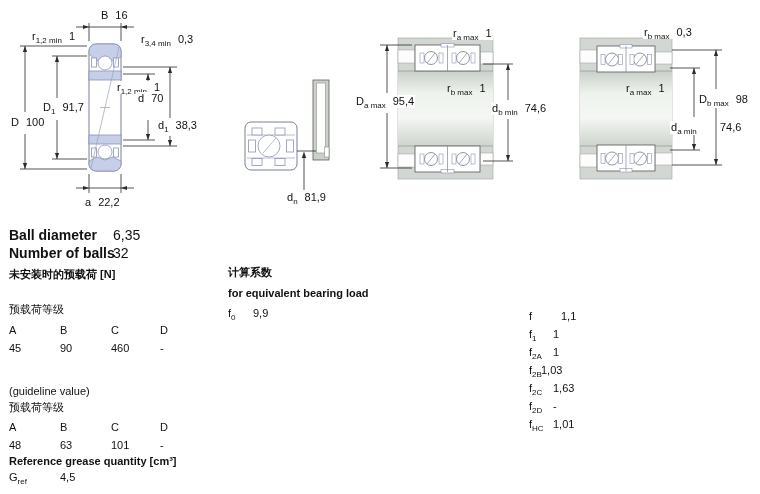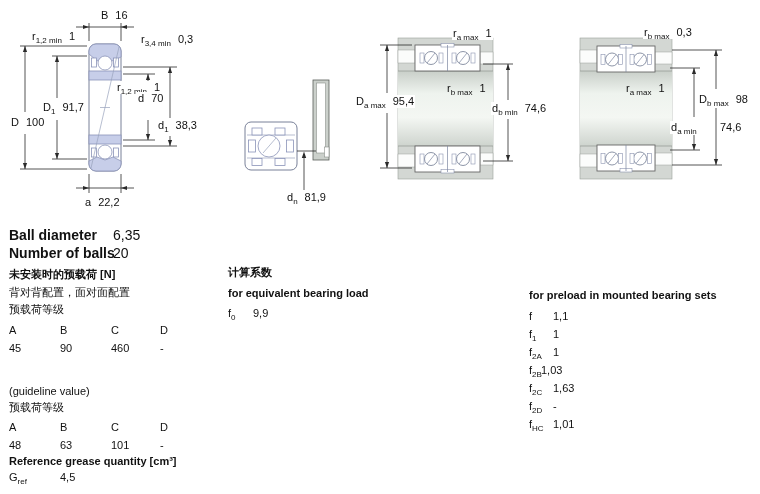--- a/index.html
+++ b/index.html
@@ -306,25 +306,24 @@
     <span class="sym"><span>d</span><sub>a min</sub></span>
   </div>
   <div class="dim" style="left:719px;top:121px">
     <span>74,6</span>
   </div>
 
   <div class="row" style="left:9px;top:229px">
     <span class="lblw">Ball diameter</span><span>6,35</span>
   </div>
   <div class="row" style="left:9px;top:247px">
-    <span class="lblw">Number of balls</span><span>20</span>
+    <span class="lblw">Number of balls</span><span>32</span>
   </div>
 
   <div class="txt b" style="left:9px;top:268px">未安装时的预载荷 [N]</div>
-  <div class="txt" style="left:9px;top:286px">背对背配置，面对面配置</div>
   <div class="txt" style="left:9px;top:303px">预载荷等级</div>
   <div class="grid4" style="left:9px;top:324px">
     <span>A</span>
       <span>B</span>
       <span>C</span>
       <span>D</span>
   </div>
   <div class="grid4" style="left:9px;top:342px">
     <span>45</span>
       <span>90</span>
@@ -353,24 +352,23 @@
     <span class="rv" style="left:51px">4,5</span>
   </div>
 
   <div class="txt b" style="left:228px;top:266px">计算系数</div>
   <div class="txt b" style="left:228px;top:287px">for equivalent bearing load</div>
   <div class="frow" style="left:228px;top:307px">
     <span class="sym"><span>f</span><sub>0</sub></span>
     <span class="rv" style="left:25px">9,9</span>
   </div>
 
-  <div class="txt b" style="left:529px;top:289px">for preload in mounted bearing sets</div>
   <div class="frow" style="left:529px;top:310px">
     <span class="sym"><span>f</span><sub></sub></span>
-    <span class="rv" style="left:24px">1,1</span>
+    <span class="rv" style="left:32px">1,1</span>
   </div>
   <div class="frow" style="left:529px;top:328px">
     <span class="sym"><span>f</span><sub>1</sub></span>
     <span class="rv" style="left:24px">1</span>
   </div>
   <div class="frow" style="left:529px;top:346px">
     <span class="sym"><span>f</span><sub>2A</sub></span>
     <span class="rv" style="left:24px">1</span>
   </div>
   <div class="frow" style="left:529px;top:364px">

